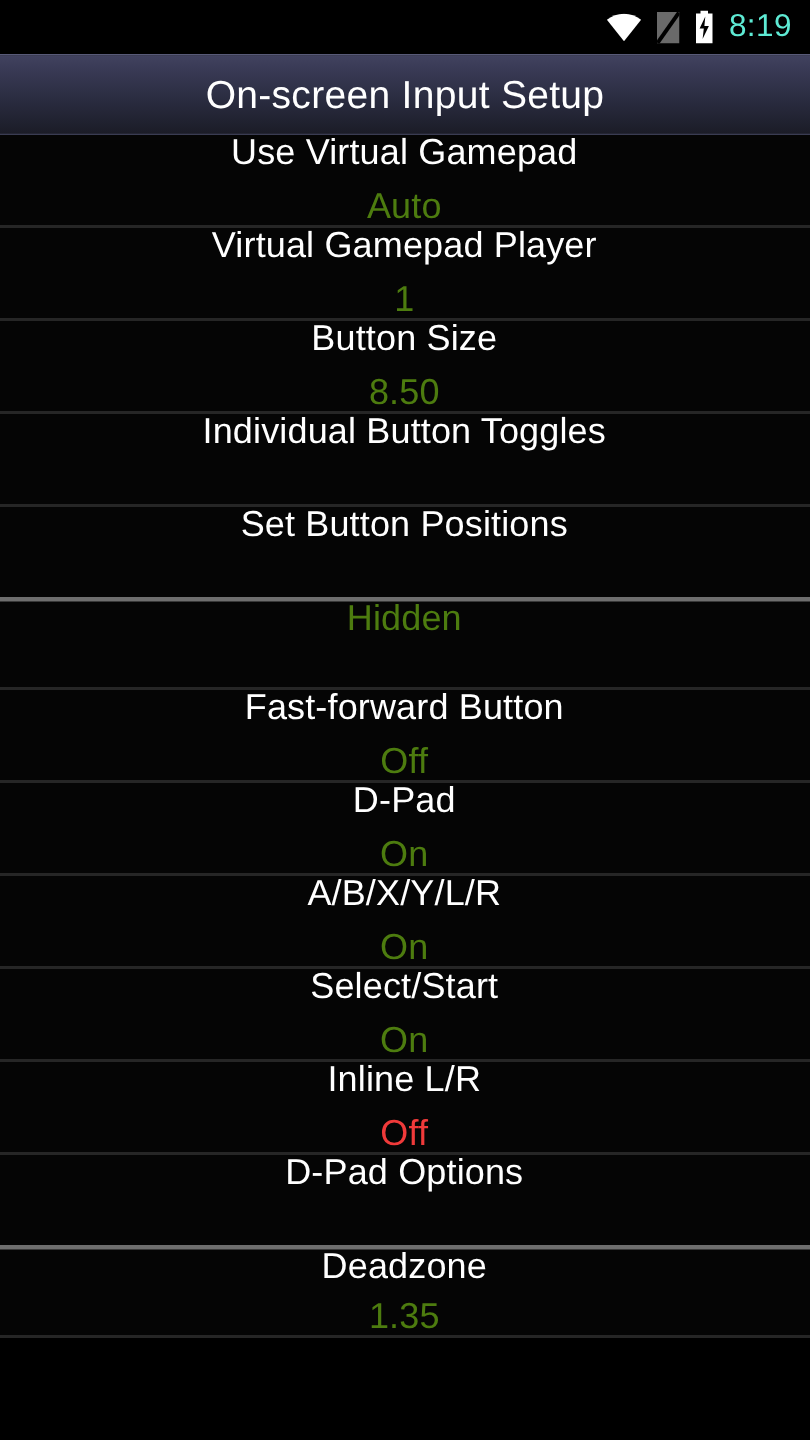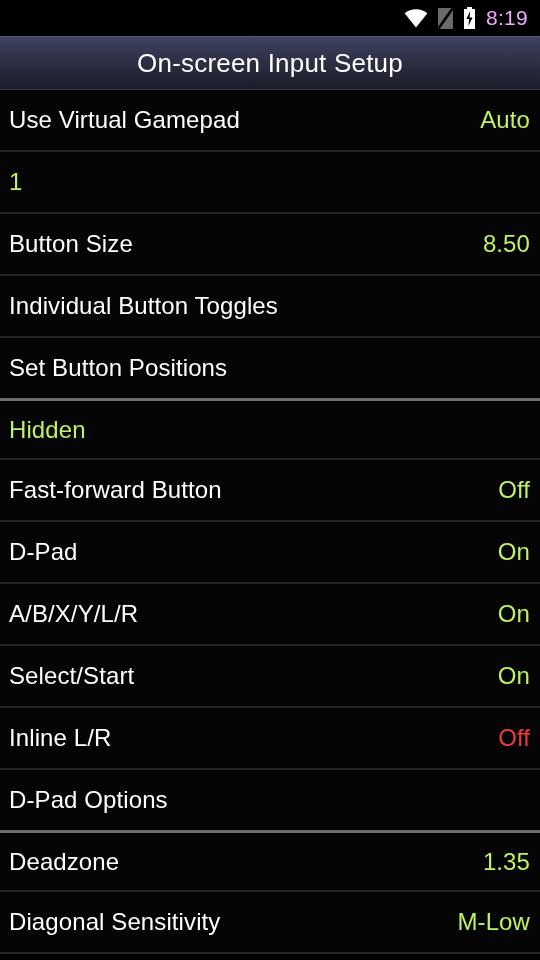--- a/index.html
+++ b/index.html
@@ -12,21 +12,21 @@
   #app { width:540px; height:960px; position:relative; background:#000; }
 
   
   .statusbar {
     height:36px; background:#000;
     display:flex; align-items:center; justify-content:flex-end;
     padding-right:12px; gap:10px;
   }
   .sb-icon { display:flex; align-items:center; }
   .sb-time {
-    color:#f0abfc; font-size:21px; letter-spacing:0.3px;
+    color:#5eead4; font-size:21px; letter-spacing:0.3px;
     line-height:1; padding-bottom:1px;
   }
 
   
   .titlebar {
     height:54px;
     background:linear-gradient(to bottom, #41425f 0%, #393a55 18%, #282a3d 62%, #1b1c27 100%);
     border-top:1px solid #585a78;
     border-bottom:1px solid #3a3c52;
     display:flex; align-items:center; justify-content:center;
@@ -36,29 +36,30 @@
   }
 
   
   .list { background:#000; }
   .row {
     height:62px;
     background:#050505;
     display:flex; align-items:center; justify-content:space-between;
     padding:0 10px 0 9px;
     border-bottom:2px solid #262626;
+    flex-direction:column;
   }
   .row.section-start { border-top:3px solid #6e6e6e; margin-top:-2px; }
   .row-label {
     color:#ffffff; font-size:24px; letter-spacing:0.1px;
     white-space:nowrap; line-height:1;
   }
   .row-value {
     font-size:24px; letter-spacing:0.1px; white-space:nowrap; line-height:1;
-    color:#bef264;
+    color:#4d7c0f;
   }
   .row-value.val-red { color:#f03a3a; }
 </style>
 </head>
 <body>
 
 <div id="app">
 
   <div class="statusbar">
     <span class="sb-icon">
@@ -84,20 +85,21 @@
   <div class="titlebar">
     <span class="titlebar-text">On-screen Input Setup</span>
   </div>
 
   <div class="list" id="settings-list">
       <div class="row">
         <span class="row-label">Use Virtual Gamepad</span>
         <span class="row-value">Auto</span>
       </div>
       <div class="row">
+        <span class="row-label">Virtual Gamepad Player</span>
         <span class="row-value">1</span>
       </div>
       <div class="row">
         <span class="row-label">Button Size</span>
         <span class="row-value">8.50</span>
       </div>
       <div class="row">
         <span class="row-label">Individual Button Toggles</span>
       </div>
       <div class="row">
@@ -126,19 +128,15 @@
         <span class="row-label">Inline L/R</span>
         <span class="row-value val-red">Off</span>
       </div>
       <div class="row">
         <span class="row-label">D-Pad Options</span>
       </div>
       <div class="row section-start">
         <span class="row-label">Deadzone</span>
         <span class="row-value">1.35</span>
       </div>
-      <div class="row">
-        <span class="row-label">Diagonal Sensitivity</span>
-        <span class="row-value">M-Low</span>
-      </div>
     </div>
 
 </div>
 
 </body></html>

